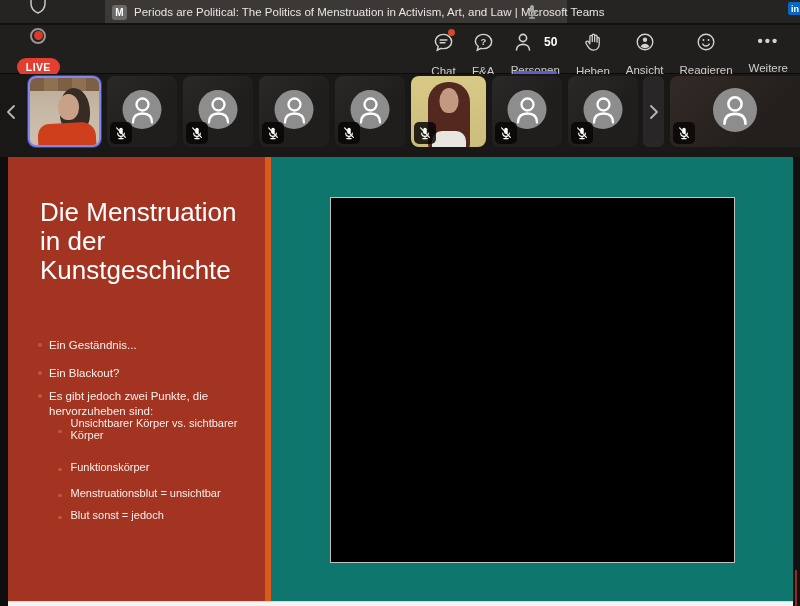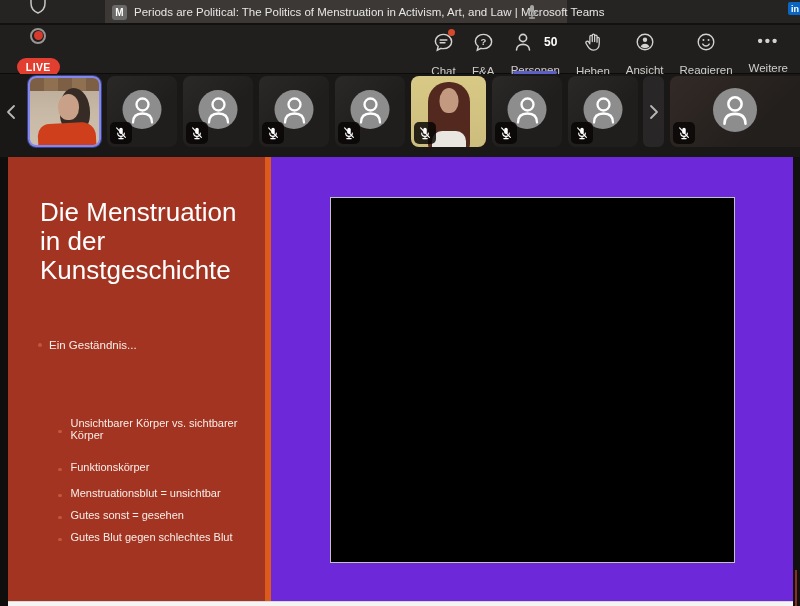--- a/index.html
+++ b/index.html
@@ -49,21 +49,21 @@
   .v1 .face{ position:absolute; left:28px; top:16px; width:21px; height:26px; border-radius:50% 50% 46% 46%; background:#c9a189; }
   .v1 .body{ position:absolute; left:8px; bottom:-8px; width:58px; height:30px; border-radius:12px 14px 0 0; background:#cf3f1b; transform:rotate(-3deg); }
   .v6{ background:linear-gradient(180deg,#d9c987 0%,#cdbd7c 100%); }
   .v6 .hair{ position:absolute; left:50%; top:6px; transform:translateX(-50%); width:42px; height:70px; border-radius:20px 20px 8px 8px; background:#53291f; }
   .v6 .face{ position:absolute; left:50%; top:12px; transform:translateX(-50%); width:19px; height:25px; border-radius:50% 50% 45% 45%; background:#c39a80; }
   .v6 .top{ position:absolute; left:50%; bottom:-4px; transform:translateX(-50%); width:34px; height:20px; border-radius:10px 10px 0 0; background:#e9e6e1; }
 
   
   .stage{ position:absolute; left:0; top:157px; width:800px; height:449px; background:#121010; }
   .stage-left-edge{ position:absolute; left:0; top:0; width:8px; height:449px; background:#0f0e0d; }
-  .slide{ position:absolute; left:8px; top:0; width:785px; height:444px; background:#6d28d9; overflow:hidden; }
+  .slide{ position:absolute; left:8px; top:0; width:785px; height:444px; background:#0f766e; overflow:hidden; }
   .red-panel{ position:absolute; left:0; top:0; width:257px; height:444px; background:#a33422; }
   .orange-stripe{ position:absolute; left:257px; top:0; width:6px; height:444px; background:#dd5a1d; }
   .slide-title{ position:absolute; left:32px; top:41px; width:218px; color:#ffffff; font-size:26px; line-height:1.12; font-weight:400; }
   .bullet{ position:absolute; display:flex; color:#f6efe9; font-weight:normal; }
   .b-dot{ flex:0 0 auto; width:4px; height:4px; border-radius:50%; background:#c2583a; margin-top:5px; margin-right:7px; }
   .lvl1{ left:30px; width:214px; font-size:11.5px; line-height:1.3; }
   .lvl2{ left:50px; width:200px; font-size:11px;align-items:center; }
   .lvl2 .b-dot{ width:3.5px; height:3.5px; margin-right:9px; margin-top:4.5px; }
   .black-rect{ position:absolute; left:322px; top:40px; width:405px; height:366px; background:#000; border:1px solid #c2c2c2; }
   .bottom-band{ position:absolute; left:8px; top:444px; width:785px; height:5px; background:#f4f4f4; border-top:1px solid #d8d8d8; }
@@ -400,41 +400,45 @@
     <div class="slide">
       <div class="red-panel"></div>
       <div class="orange-stripe"></div>
 
       <div class="slide-title">Die Menstruation in der Kunstgeschichte</div>
 
       <div class="bullet lvl1" style="top:181px">
         <span class="b-dot"></span>
           <span>Ein Geständnis...</span>
       </div>
+      <div class="bullet lvl1" style="top:209px">
+        <span class="b-dot"></span>
+          <span>Ein Blackout?</span>
+      </div>
+      <div class="bullet lvl1" style="top:232px">
+        <span class="b-dot"></span>
+          <span>Es gibt jedoch zwei Punkte, die hervorzuheben sind:</span>
+      </div>
 
       <div class="bullet lvl2" style="top:260px">
         <span class="b-dot"></span>
           <span>Unsichtbarer Körper vs. sichtbarer Körper</span>
       </div>
       <div class="bullet lvl2" style="top:330px">
         <span class="b-dot"></span>
           <span>Menstruationsblut = unsichtbar</span>
       </div>
 
       <div class="bullet lvl2" style="top:304px">
         <span class="b-dot"></span>
           <span>Funktionskörper</span>
       </div>
       <div class="bullet lvl2" style="top:352px">
         <span class="b-dot"></span>
-          <span>Gutes sonst = gesehen</span>
-      </div>
-      <div class="bullet lvl2" style="top:374px">
-        <span class="b-dot"></span>
-          <span>Gutes Blut gegen schlechtes Blut</span>
+          <span>Blut sonst = jedoch</span>
       </div>
 
       <div class="black-rect"></div>
     </div>
 
     <div class="bottom-band"></div>
     <div class="red-line"></div>
   </div>
 
 </div>

